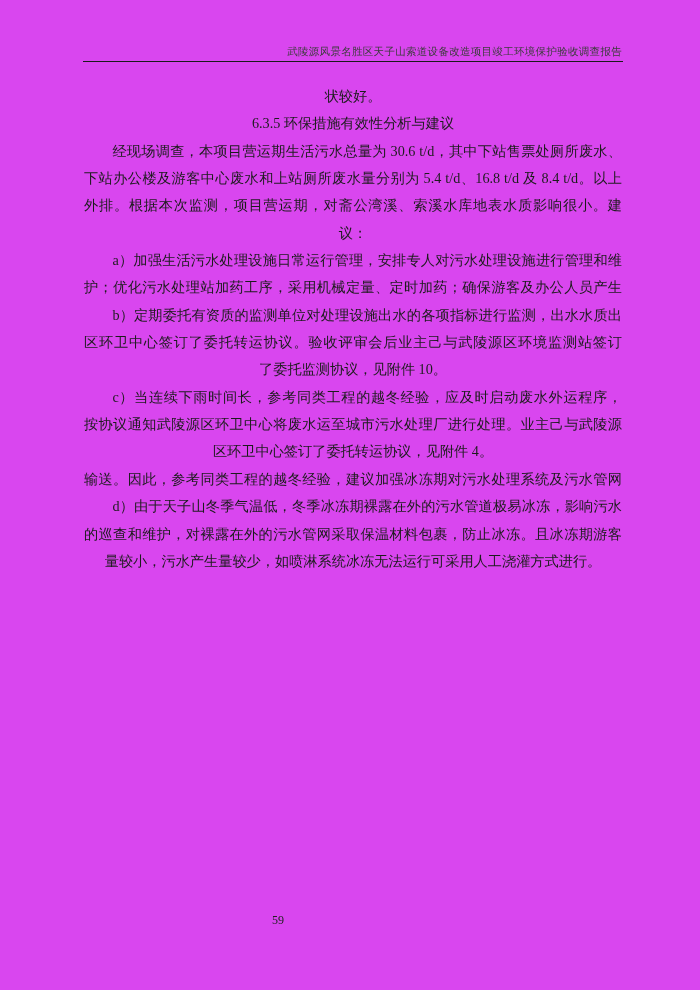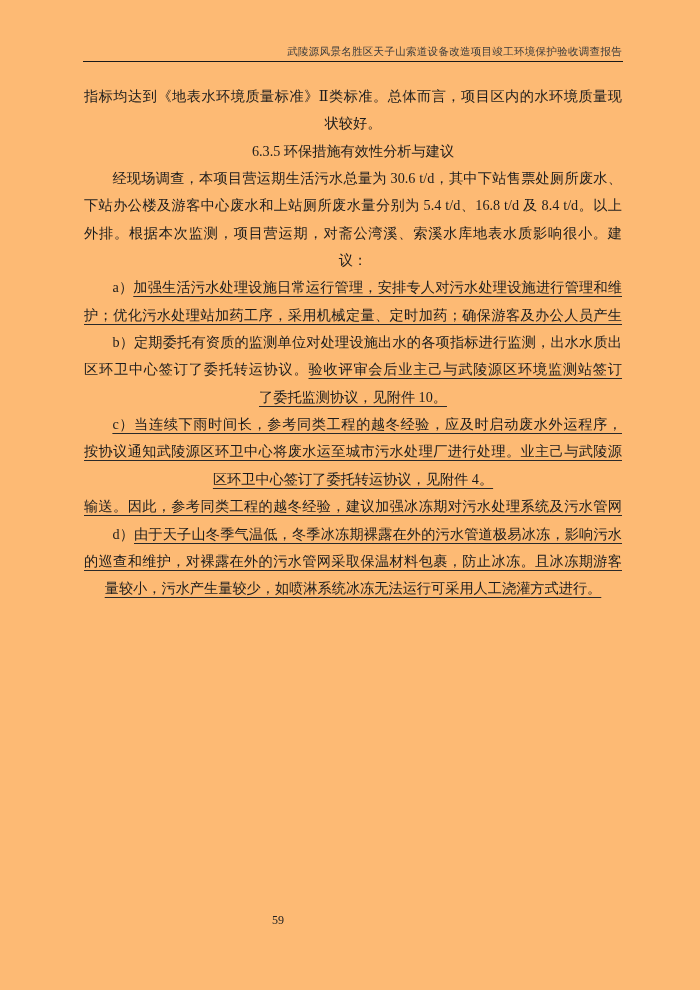--- a/index.html
+++ b/index.html
@@ -7,21 +7,21 @@
     padding: 0;
     width: 700px;
     height: 990px;
     background: #ffffff;
     font-family: "Liberation Serif", "DejaVu Serif", serif;
   }
   .page {
     position: relative;
     width: 700px;
     height: 990px;
-    background: #fdba74;
+    background: #d946ef;
     overflow: hidden;
   }
   .running-header {
     position: absolute;
     top: 45px;
     left: 84px;
     width: 538px;
     text-align: right;
     font-size: 10.5px;
     letter-spacing: 0.3px;
@@ -49,21 +49,20 @@
     text-align: center;
   }
   .line.full {
     text-align: justify;
     text-align-last: justify;
   }
   .line.indent {
     text-indent: 28.4px;
   }
   .u {
-    text-decoration: underline;
     text-decoration-thickness: 1px;
     text-underline-offset: 3.5px;
     text-decoration-color: #2a2a2a;
   }
   .page-number {
     position: absolute;
     top: 913px;
     left: 0;
     width: 556px;
     text-align: center;
@@ -74,21 +73,20 @@
 </head>
 <body>
 
 <div class="page">
 
   <div class="running-header">武陵源风景名胜区天子山索道设备改造项目竣工环境保护验收调查报告</div>
   <div class="header-rule"></div>
 
   <div class="content">
 
-    <div class="line full"><span>指标均达到《地表水环境质量标准》Ⅱ类标准。总体而言，项目区内的水环境质量现</span></div>
     <div class="line"><span>状较好。</span></div>
     <div class="line"><span>6.3.5 环保措施有效性分析与建议</span></div>
 
     <div class="line full indent"><span>经现场调查，本项目营运期生活污水总量为 30.6 t/d，其中下站售票处厕所废水、</span></div>
     <div class="line full"><span>下站办公楼及游客中心废水和上站厕所废水量分别为 5.4 t/d、16.8 t/d 及 8.4 t/d。以上</span></div>
     <div class="line full"><span>外排。根据本次监测，项目营运期，对斋公湾溪、索溪水库地表水质影响很小。建</span></div>
     <div class="line"><span>议：</span></div>
 
     <div class="line full indent"><span>a）</span><span class="u">加强生活污水处理设施日常运行管理，安排专人对污水处理设施进行管理和维</span></div>
     <div class="line full"><span class="u">护；优化污水处理站加药工序，采用机械定量、定时加药；确保游客及办公人员产生</span></div>

